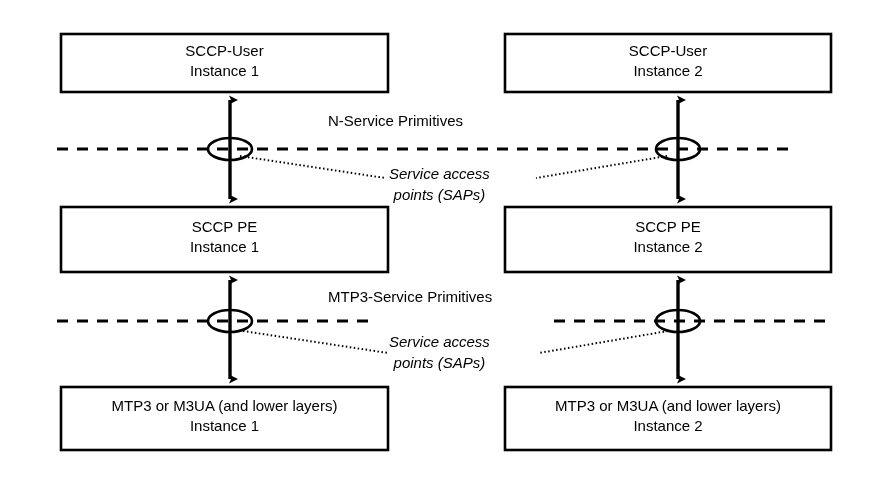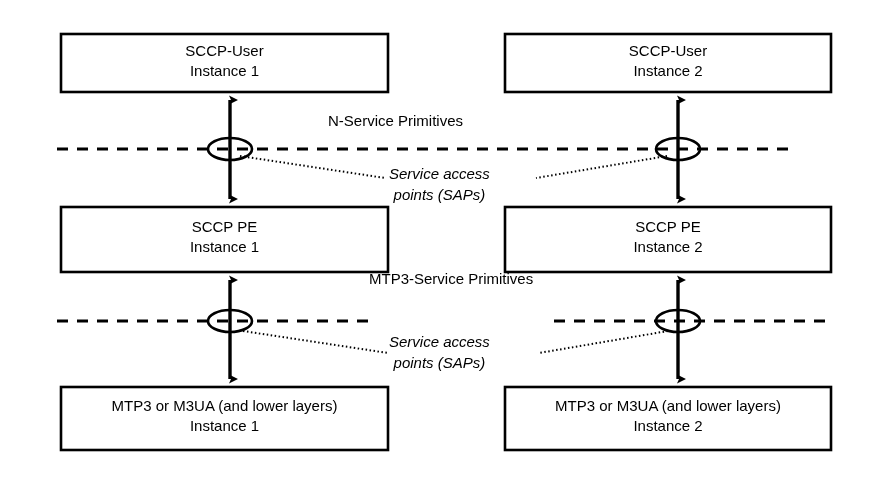--- a/index.html
+++ b/index.html
@@ -126,20 +126,20 @@
     <div>Instance 2</div>
   </div>
 
   <div class="free-label" style="left:328px; top:110px;">N-Service Primitives</div>
 
   <div class="free-label centered" style="left:389px; top:163px;">
     <div>Service access</div>
     <div>points (SAPs)</div>
   </div>
 
-  <div class="free-label" style="left:328px; top:268px;margin-left:41px;">MTP3-Service Primitives</div>
+  <div class="free-label" style="left:328px; top:286px;">MTP3-Service Primitives</div>
 
   <div class="free-label centered" style="left:389px; top:331px;">
     <div>Service access</div>
     <div>points (SAPs)</div>
   </div>
 
 </div>
 
 </body></html>

